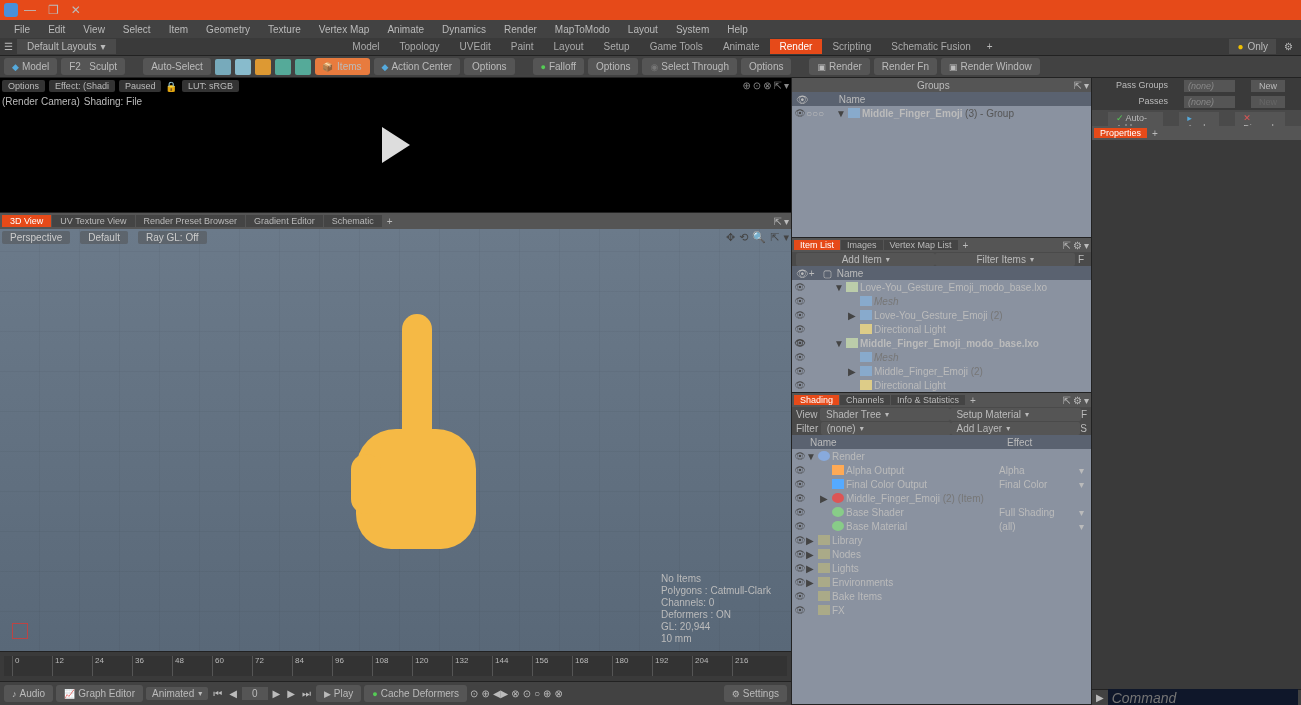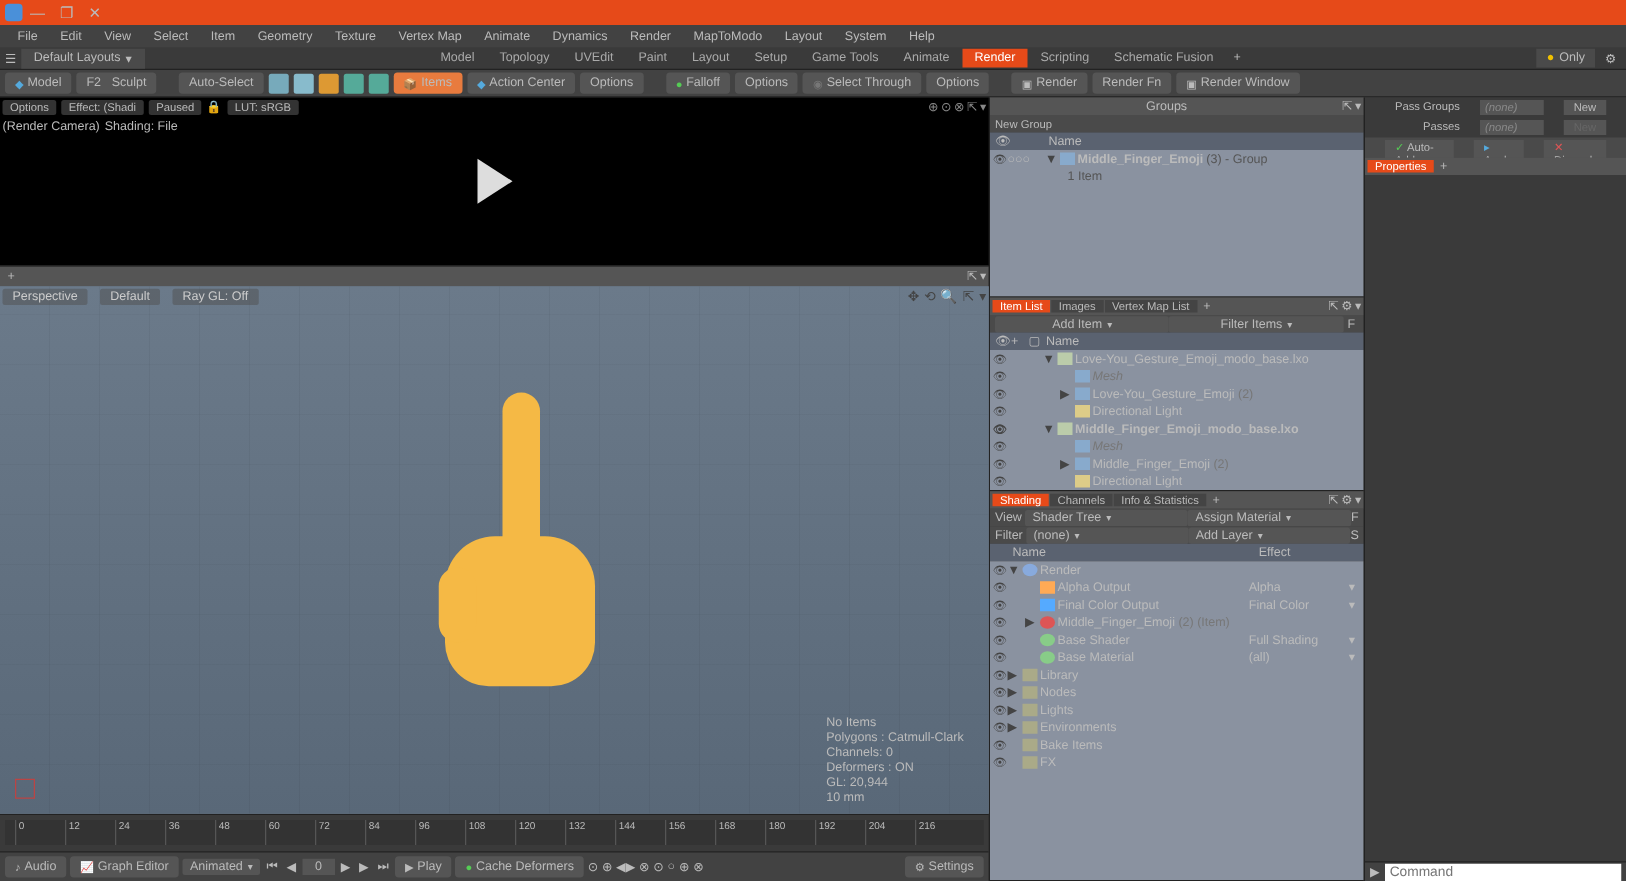--- a/index.html
+++ b/index.html
@@ -83,21 +83,21 @@
 .dd{background:#555;padding:1px 6px;border-radius:2px;cursor:pointer;font-size:9px;display:flex;align-items:center}
 .dd::after{content:"▾";margin-left:4px;font-size:8px}
 .fr-row{display:flex;align-items:flex-start;height:16px;padding:2px 16px;gap:16px}
 .fr-lbl{width:60px;font-size:9px;text-align:right}
 .fr-dd{flex:1;background:#555;padding:1px 4px;font-size:9px;font-style:italic;color:#888}
 .fr-btn{background:#555;padding:1px 8px;cursor:pointer;font-size:9px}
 .fr-btn.green::before{content:"✓ ";color:#5c5}
 .fr-btn.blue::before{content:"▸ ";color:#5ad}
 .fr-btn.red::before{content:"✕ ";color:#d55}
 .cmd{height:16px;background:#424242;display:flex;align-items:center;padding:0 4px;border-top:1px solid #222}
-.cmd input{flex:1;background:#ffffff;border:none;color:#888;padding:1px 4px;font-size:11px;}
+.cmd input{flex:1;background:#0f172a;border:none;color:#888;padding:1px 4px;font-size:14px;font-style:italic}
 </style>
 </head>
 <body>
 
 <div class="titlebar">
   <div class="icon"></div>
   <div class="winbtns">
     <span>—</span>
     <span>❐</span>
     <span>✕</span>
@@ -208,20 +208,27 @@
         <span>⊕</span>
         <span>⊙</span>
         <span>⊗</span>
         <span>⇱</span>
         <span>▾</span>
       </div>
       <div class="play"></div>
     </div>
 
     <div class="vtabs">
+      <div id="vtabs-c" style="display:flex;gap:1px">
+          <div class="vtab active">3D View</div>
+          <div class="vtab">UV Texture View</div>
+          <div class="vtab">Render Preset Browser</div>
+          <div class="vtab">Gradient Editor</div>
+          <div class="vtab">Schematic</div>
+        </div>
       <span style="padding:0 4px">+</span>
       <div class="vtab-icons">
         <span>⇱</span>
         <span>▾</span>
       </div>
     </div>
 
     <div class="viewport">
       <div class="grid"></div>
         <div class="gridlines"></div>
@@ -307,40 +314,35 @@
 
   <div class="right">
     <div class="panel" style="height:160px">
       <div class="panel-hdr">
         <div style="flex:1;text-align:center">Groups</div>
         <div class="ptab-icons">
             <span>⇱</span>
             <span>▾</span>
           </div>
       </div>
-      <div class="panel-sub">New Group</div>
       <div class="tree-hdr">
         <span class="eye">👁</span>
         <span style="width:30px"></span>
         <span>Name</span>
       </div>
       <div class="panel-body">
         <div class="tree-row">
           <span class="eye">👁</span><span style="width:30px;display:flex">
               <span>○</span>
               <span>○</span>
               <span>○</span>
             </span>
           <span class="arrow">▼</span><span class="ico mesh"></span>
           <b>Middle_Finger_Emoji</b>&nbsp;<span style="color:#555">(3) - Group</span>
         </div>
-        <div class="tree-row">
-          <span style="width:60px"></span>
-            <span style="color:#555">1 Item</span>
-        </div>
       </div>
     </div>
 
     <div class="panel" style="height:155px">
       <div class="panel-hdr" id="itemlist-tabs">
         <div class="ptab active">Item List</div>
           <div class="ptab">Images</div>
           <div class="ptab">Vertex Map List</div>
           <span style="padding: 0px 4px;">+</span>
           <div class="ptab-icons">
@@ -453,21 +455,21 @@
             <span>⚙</span>
             <span>▾</span>
           </div>
       </div>
       <div class="panel-sub">
         <span>View</span>&nbsp;
         <div class="dd" style="flex:1">
             <span>Shader Tree</span>
           </div>
         <div class="dd" style="flex:1">
-            <span>Assign Material</span>
+            <span>Setup Material</span>
           </div>
         <span>F</span>
       </div>
       <div class="panel-sub">
         <span>Filter</span>&nbsp;
         <div class="dd" style="flex:1">
             <span>(none)</span>
           </div>
         <div class="dd" style="flex:1">
             <span>Add Layer</span>

